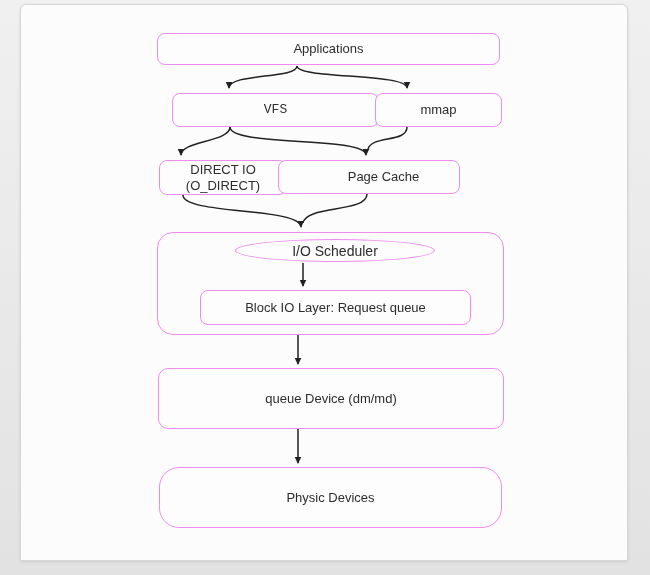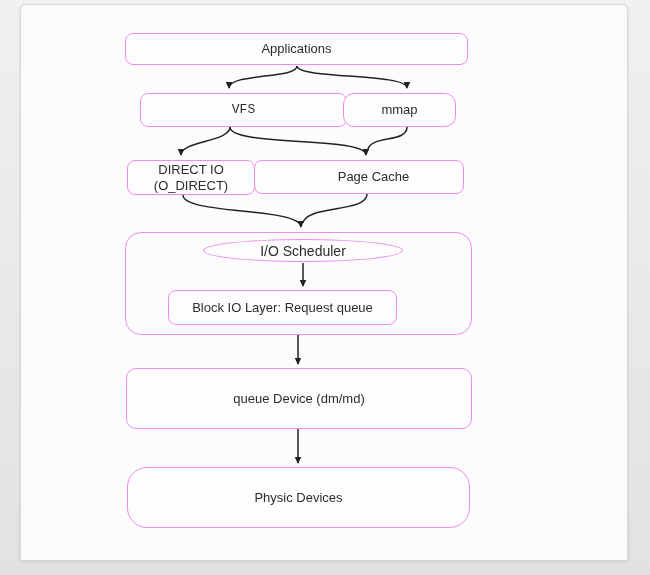--- a/index.html
+++ b/index.html
@@ -37,29 +37,30 @@
     align-items: center;
     justify-content: center;
     text-align: left;
     border: 1.5px solid #ee8cee;
     background: #fdfdfd;
     color: #2d2d2d;
     font-size: 13px;
     line-height: 16px;
     border-radius: 8px;
     box-sizing: border-box;
+    margin-left: 32px;
   }
   .node-applications { left:125px; top:33px;  width:343px; height:32px; }
   .node-vfs          { left:140px; top:93px;  width:207px; height:34px;font-family:Liberation Mono, monospace; }
-  .node-mmap         { left:343px; top:93px;  width:113px; height:34px;border-radius:11px; }
+  .node-mmap         { left:343px; top:93px;  width:127px; height:34px; }
   .node-direct-io    { left:127px; top:160px; width:128px; height:35px; flex-direction:column; }
-  .node-page-cache   { left:254px; top:160px; width:210px; height:34px;padding-left:29px; }
+  .node-page-cache   { left:246px; top:160px; width:182px; height:34px;padding-left:29px; }
   .group-block-layer { left:125px; top:232px; width:347px; height:103px; border-radius:16px; background:transparent; }
   .node-io-scheduler { left:203px; top:239px; width:200px; height:23px; border-radius:50%; font-size:14px; background:#fdfdfd; }
-  .node-block-io     { left:168px; top:290px; width:229px; height:35px; }
+  .node-block-io     { left:168px; top:290px; width:271px; height:35px; }
   .node-pseudo       { left:126px; top:368px; width:346px; height:61px; border-radius:10px; }
   .node-physic       { left:127px; top:467px; width:343px; height:61px; border-radius:20px; }
 </style>
 </head>
 <body>
 
 <div class="canvas">
   <div class="page"></div>
 
   <svg class="edges" viewBox="0 0 650 575" xmlns="http://www.w3.org/2000/svg">

